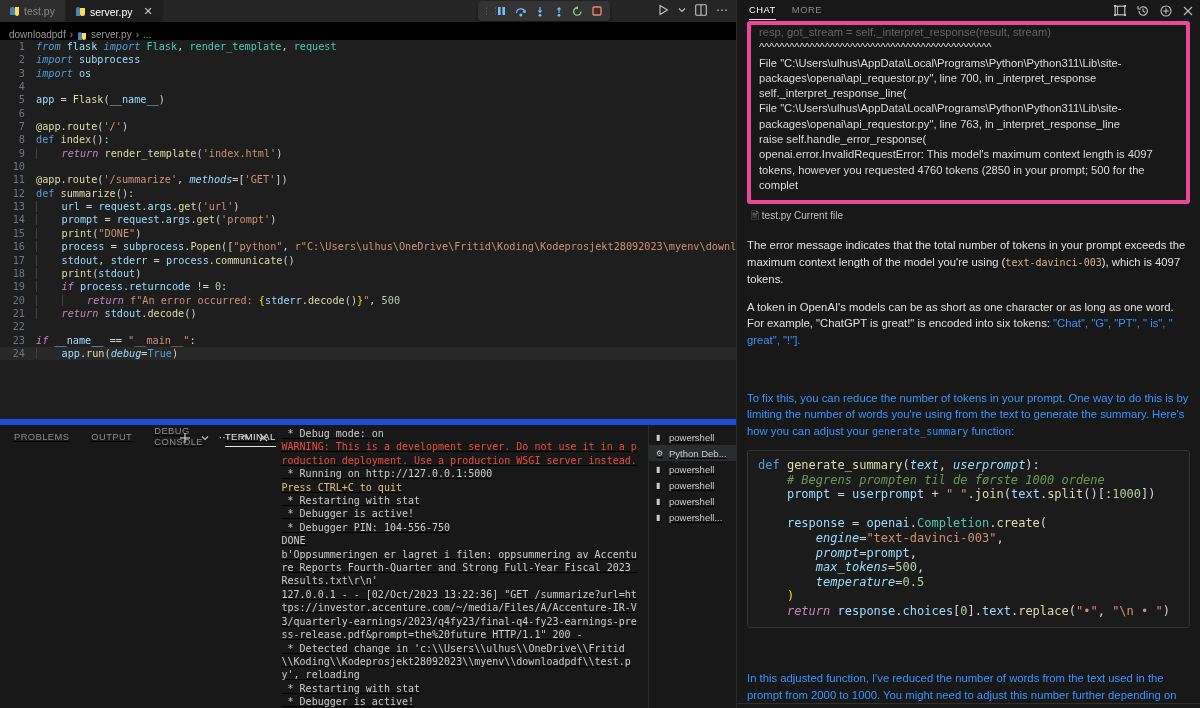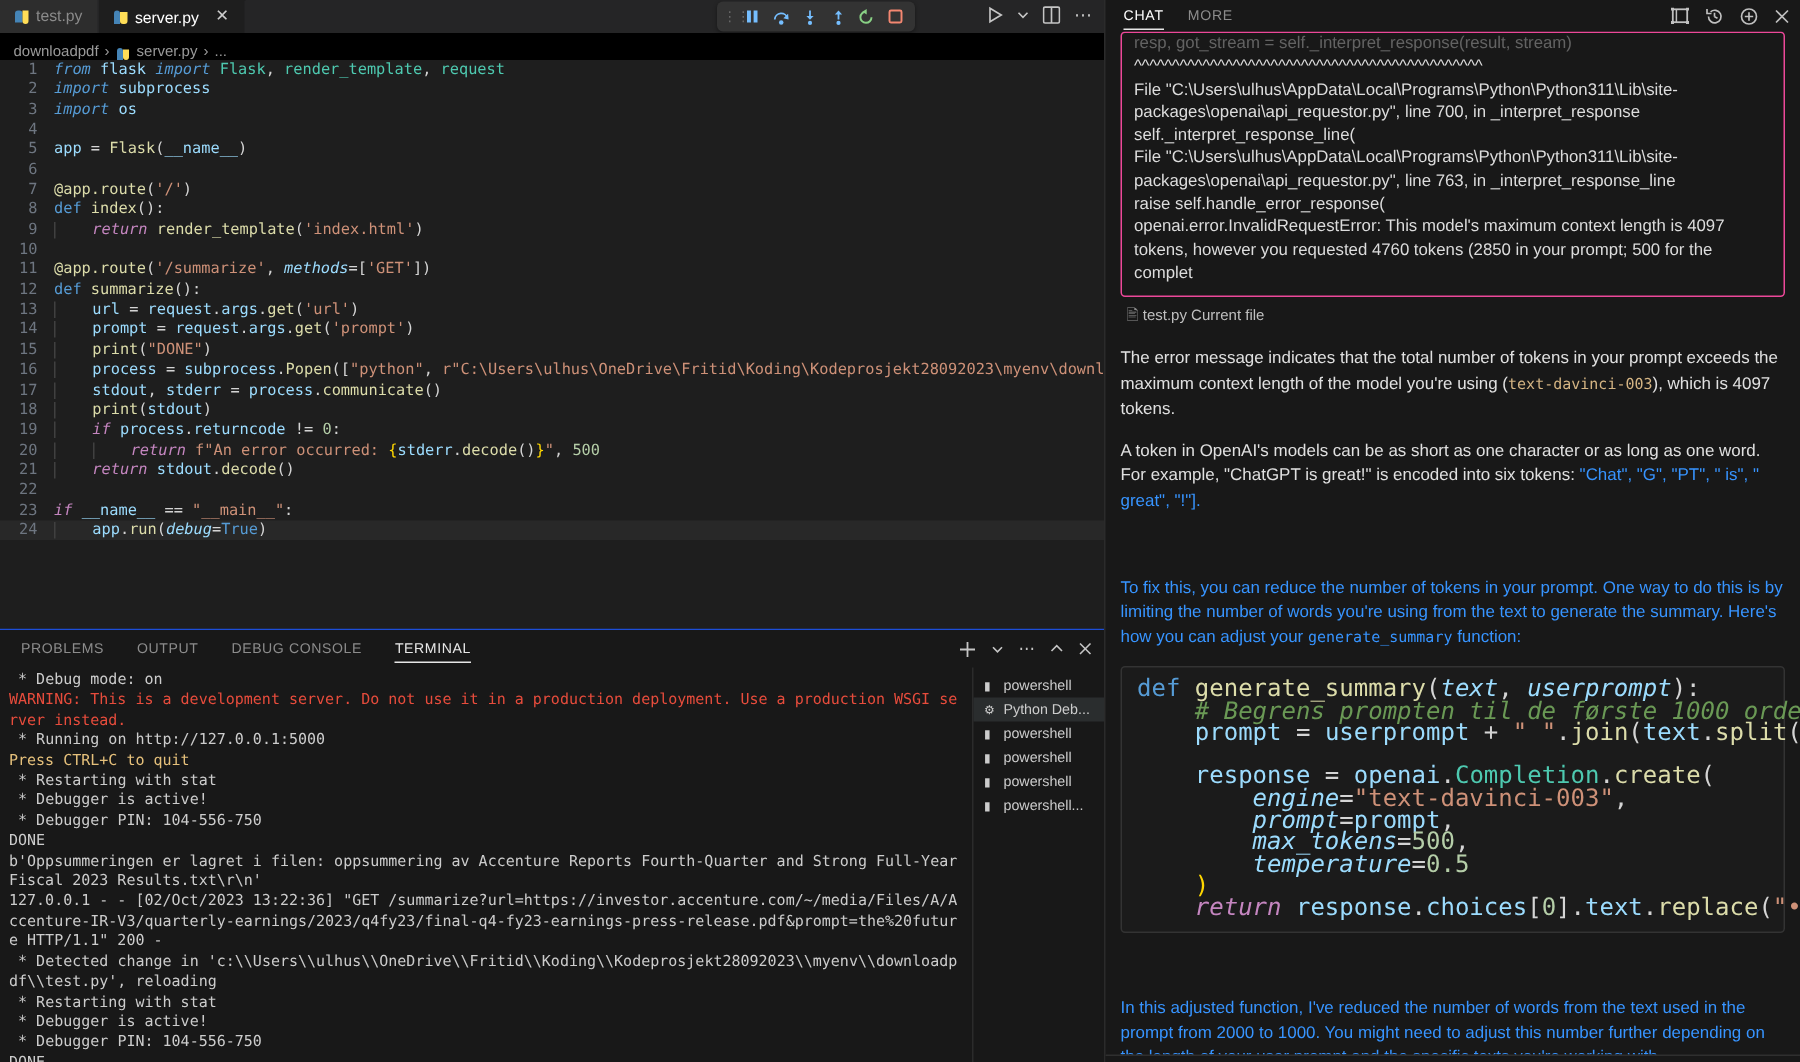--- a/index.html
+++ b/index.html
@@ -54,21 +54,21 @@
   .nu { color:#b5cea8; }
   .va { color:#9cdcfe; }
   .pa { color:#9cdcfe; font-style:italic;}
   .op { color:#d4d4d4; }
   .de { color:#dcdcaa; }
   .cm { color:#6a9955; font-style:italic;}
   .gold{color:#ffd700;}
   .guide { border-left:1px solid #404040; }
 
   
-  .panel { flex:0 0 289px; height:289px; background:#181818; border-top:1px solid #1d4ed8; display:flex; flex-direction:column;}
+  .panel { flex:0 0 289px; height:289px; background:#181818; border-top:6px solid #1d4ed8; display:flex; flex-direction:row;text-decoration:underline;}
   .panel-head { height:25px; display:flex; align-items:center; padding-left:14px; gap:22px; position:relative; flex:0 0 25px;}
   .panel-head .pt { font-size:9.4px; letter-spacing:.4px; color:#8c8c8c; text-transform:uppercase; position:relative; padding-bottom:3px;}
   .panel-head .pt.active { color:#e7e7e7; }
   .panel-head .pt.active::after{content:""; position:absolute; left:0; right:0; bottom:-2px; height:1px; background:#e7e7e7;}
   .panel-head .pactions { position:absolute; right:8px; top:0; height:25px; display:flex; align-items:center; gap:10px; color:#c5c5c5; font-size:11px;}
   .panel-body { flex:1 1 auto; display:flex; min-height:0;}
   .term { flex:1 1 auto; padding:2px 6px 0 6px; overflow:hidden;
           font-family:"DejaVu Sans Mono", monospace; font-size:10px; line-height:13.4px; color:#cccccc; white-space:pre-wrap; word-break:break-all;}
   .term .warn { color:#e74c3c; }
   .term .yel { color:#e5c07b; }
@@ -78,34 +78,34 @@
   .ttab .tico { font-size:8px; color:#cccccc; width:9px; }
 
   
   #chat-col { width:464px; height:708px; background:#181818; border-left:1px solid #2b2b2b; display:flex; flex-direction:column; position:relative;}
   .chat-head { height:21px; display:flex; align-items:center; padding-left:12px; gap:16px; flex:0 0 21px; position:relative;}
   .chat-head .ct { font-size:9.4px; letter-spacing:.5px; color:#8c8c8c; text-transform:uppercase; position:relative; padding-bottom:3px;}
   .chat-head .ct.active { color:#ffffff; }
   .chat-head .ct.active::after{content:""; position:absolute; left:0; right:0; bottom:-2px; height:1px; background:#e7e7e7;}
   .chat-head .chactions { position:absolute; right:7px; top:0; height:21px; display:flex; align-items:center; gap:11px; color:#c0c0c0;}
   .chat-body { flex:1 1 auto; overflow:hidden; padding:0 10px; font-size:11.2px; color:#d6d6d6;}
-  .errbox { border:1px solid #ec4899; border-radius:3px; padding:3px 24px 7px 8px; margin-top:0px; overflow:hidden; }
+  .errbox { border:4px solid #ec4899; border-radius:3px; padding:3px 24px 7px 8px; margin-top:0px; overflow:hidden; }
   .errbox .eline { line-height:15.3px; white-space:pre-wrap; word-break:break-word; color:#dcdcdc; font-size:11.2px;}
   .errbox .clip { color:#bdbdbd; margin-top:-3px;}
   .usedrow { display:flex; justify-content:space-between; align-items:baseline; margin-top:9px;}
   .usedlbl { font-size:7.6px; letter-spacing:.6px; color:#767676; text-transform:uppercase;}
   .rerun { font-size:8.6px; color:#9b9b9b; text-decoration:underline;}
   .usedfile { font-size:10px; color:#bfbfbf; margin-top:4px; padding-left:4px;}
   .para { margin-top:12px; line-height:16.3px; font-size:11.3px; color:#e0e0e0;}
   .para.blue { color:#3794ff;margin-top:42px; }
   .mono { font-family:"DejaVu Sans Mono", monospace; font-size:10px; color:#d4b483; }
   .mono.b { color:#3794ff; }
   .tokq { color:#3794ff; }
   .codeblk { margin-top:10px; border:1px solid #333; border-radius:3px; background:#1b1b1b; padding:7px 10px 9px 10px;
-             font-family:"DejaVu Sans Mono", monospace; font-size:16px; line-height:14.6px; color:#d4d4d4; white-space:pre;}
+             font-family:"DejaVu Sans Mono", monospace; font-size:12px; line-height:14.6px; color:#d4d4d4; white-space:pre;}
   .chat-foot { flex:0 0 38px; display:flex; align-items:flex-start; gap:17px; padding:8px 0 0 12px; font-size:10.6px; color:#d0d0d0;}
   .chat-foot .fitem { display:flex; align-items:center; gap:5px;}
   .statusbar { position:absolute; left:0; bottom:0; width:464px; height:5px; background:#181818; border-top:1px solid #2f2f2f;
                font-size:7px; color:#9a9a9a; overflow:hidden; display:flex; align-items:center; justify-content:flex-end; gap:8px; padding-right:6px;}
   svg { display:block; }
 </style>
 </head>
 <body>
 
 <div id="left-col">

